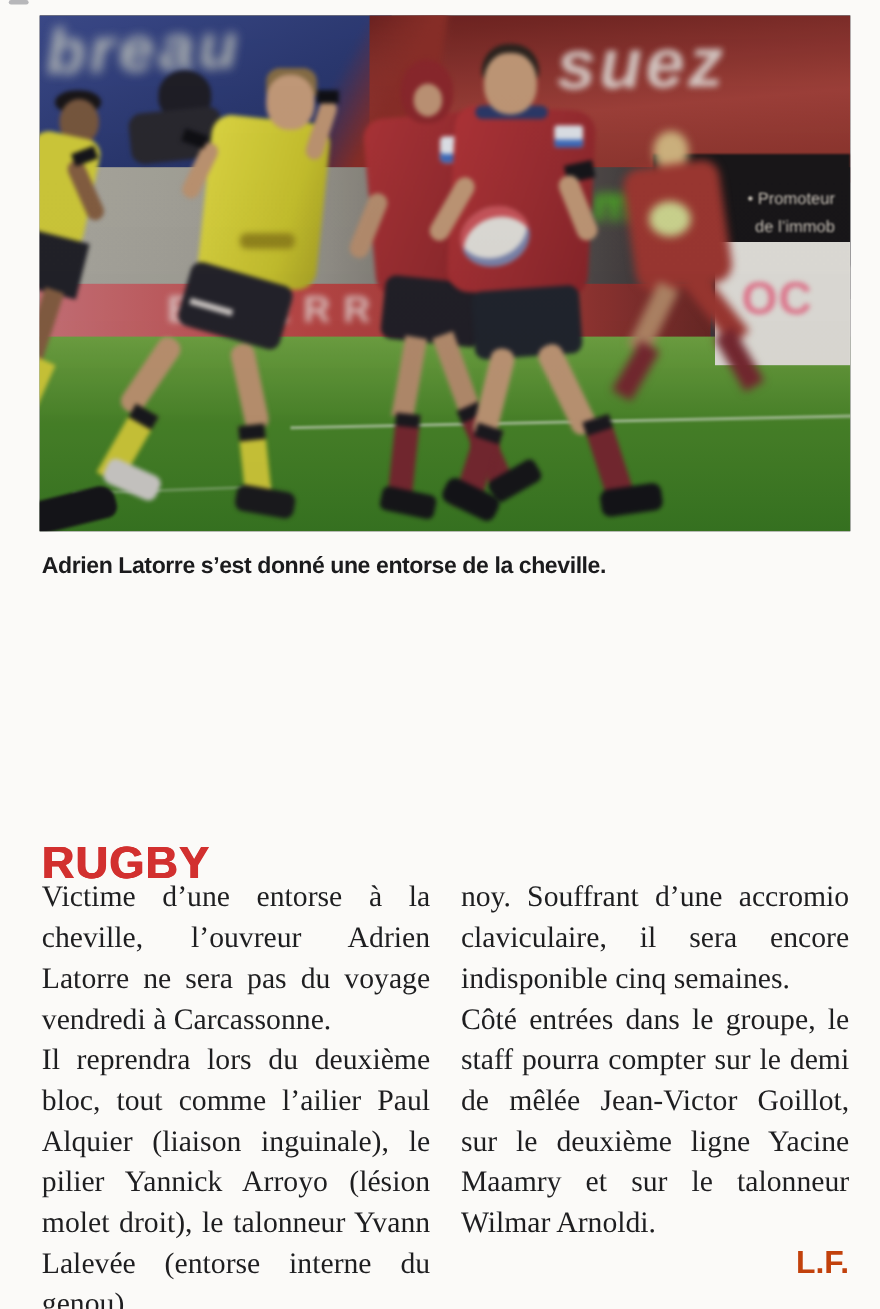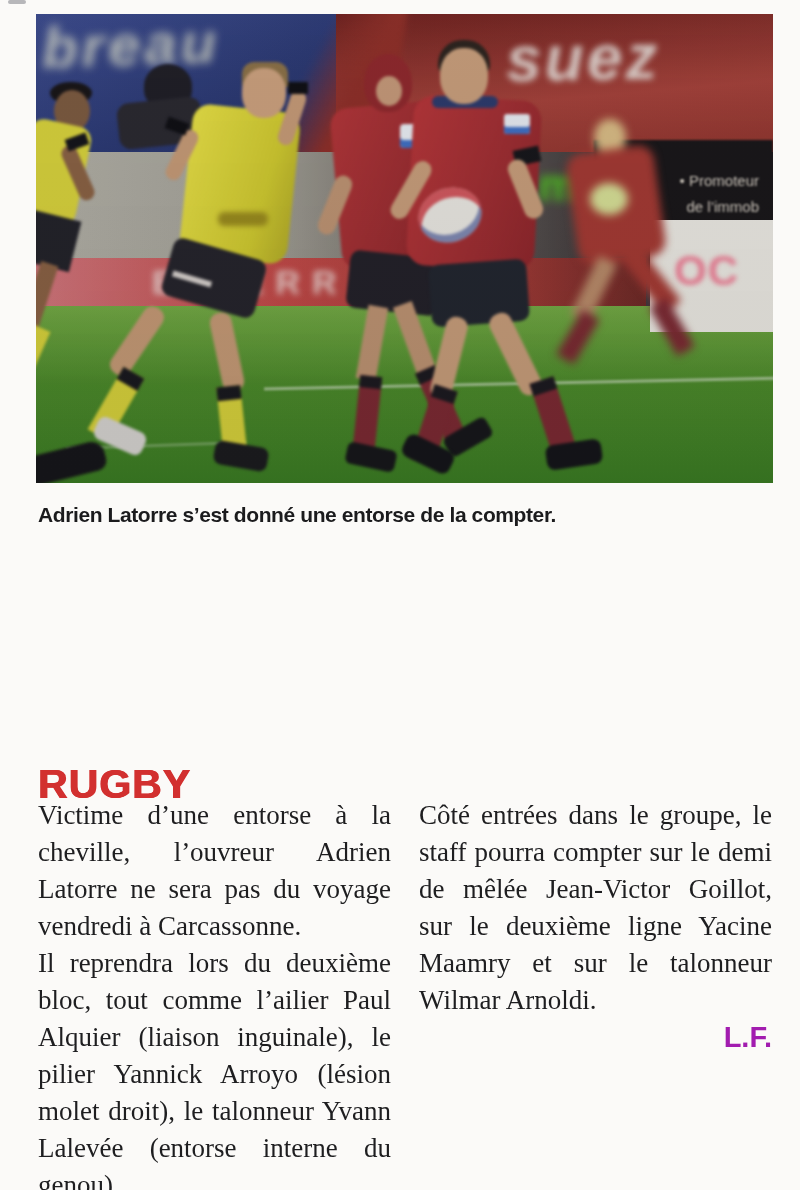--- a/index.html
+++ b/index.html
@@ -138,21 +138,21 @@
     letter-spacing:-.4px;color:#1b1b1d;}
   .headline{left:36px;top:542px;width:744px;font-weight:bold;font-size:66px;line-height:92px;
     letter-spacing:-2px;color:#141414;}
   .rubric{left:38px;top:744px;font-weight:bold;font-size:41px;line-height:1;letter-spacing:1px;
     color:var(--section-red,#d2302f);text-shadow:.7px 0 0 currentColor,-.4px 0 0 currentColor;margin-top:20px;}
   .columns{left:38px;top:797px;width:734px;display:flex;gap:28px;
     font-family:"Liberation Serif",serif;font-size:27px;line-height:37px;color:var(--text,#1e1e20);}
   .column{width:353px;}
   .para{margin:0;text-align:justify;hyphens:none;}
   .byline{margin:0;text-align:right;font-family:"Liberation Sans",sans-serif;
-    font-weight:bold;font-size:29px;line-height:37px;color:#a21caf;}
+    font-weight:bold;font-size:29px;line-height:37px;color:#c2410c;}
 </style>
 </head>
 <body>
 
 <div class="abs scan-speck"></div>
 
 <div class="abs photo">
   <div class="p-blue">
     <div class="t-breau">breau</div>
   </div>
@@ -248,29 +248,30 @@
     <div class="shorts"></div>
     <div class="legF"></div>
       <div class="legR"></div>
     <div class="sockF"></div>
       <div class="sockR"></div>
     <div class="bootF"></div>
       <div class="bootR"></div>
   </div>
 </div>
 
-<div class="abs caption">Adrien Latorre s’est donné une entorse de la compter.</div>
+<div class="abs caption">Adrien Latorre s’est donné une entorse de la cheville.</div>
 
 <div class="abs headline">
 </div>
 
 <div class="abs rubric">RUGBY</div>
 
 <div class="abs columns">
   <div class="column">
       <p class="para">Victime d’une entorse à la cheville, l’ouvreur Adrien Latorre ne sera pas du voyage vendredi à Carcassonne.</p>
       <p class="para">Il reprendra lors du deuxième bloc, tout comme l’ailier Paul Alquier (liaison inguinale), le pilier Yannick Arroyo (lésion molet droit), le talonneur Yvann Lalevée (entorse interne du genou)</p>
     </div>
   <div class="column">
+      <p class="para">noy. Souffrant d’une accromio claviculaire, il sera encore indisponible cinq semaines.</p>
       <p class="para">Côté entrées dans le groupe, le staff pourra compter sur le demi de mêlée Jean-Victor Goillot, sur le deuxième ligne Yacine Maamry et sur le talonneur Wilmar Arnoldi.</p>
       <p class="byline">L.F.</p>
     </div>
 </div>
 
 </body></html>

